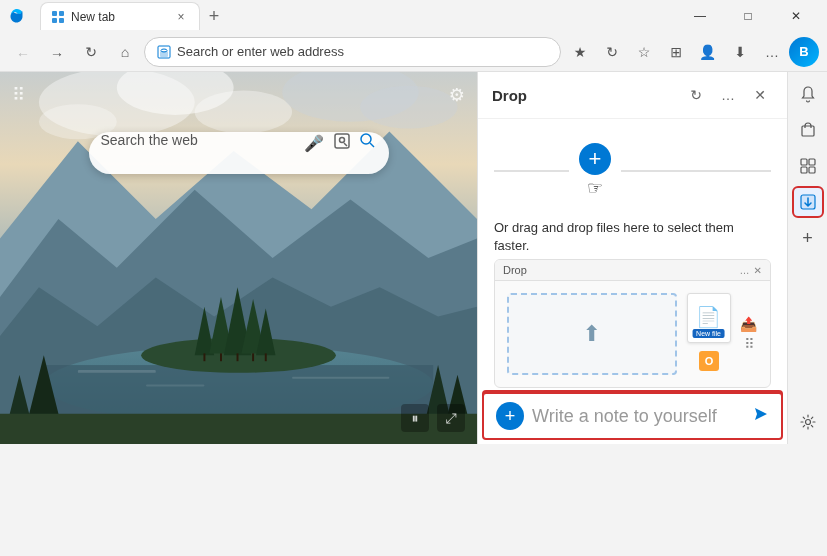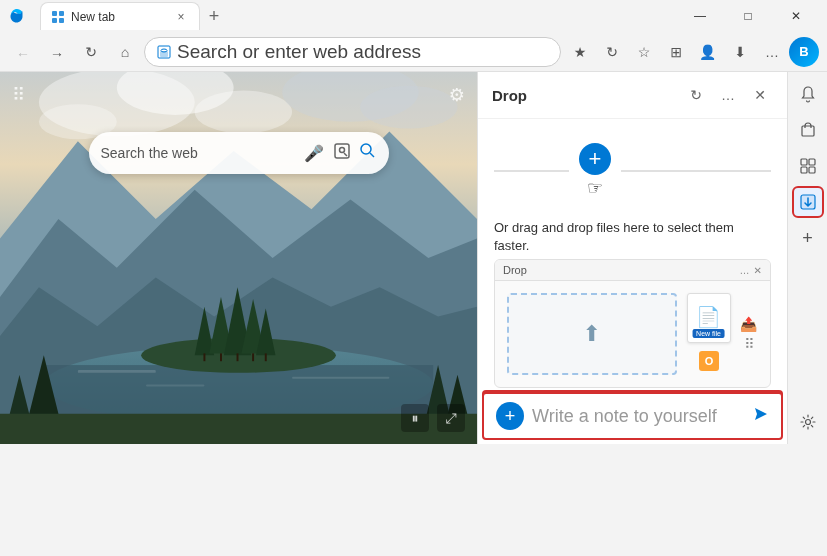--- a/index.html
+++ b/index.html
@@ -66,21 +66,21 @@
       background: #fff;
       border: 1px solid #ccc;
       border-radius: 16px;
       display: flex;
       align-items: center;
       padding: 0 12px;
       gap: 6px;
       font-size: 13px;
       color: #333;
     }
-    .address-text { flex: 1; font-size: 19px; color: #444; }
+    .address-text { flex: 1; font-size: 13px; color: #444; }
     .nav-right-icons { display: flex; gap: 2px; align-items: center; }
     .nav-icon-btn {
       width: 30px; height: 30px;
       border: none; background: transparent;
       border-radius: 4px;
       display: flex; align-items: center; justify-content: center;
       cursor: pointer; color: #555; font-size: 14px;
     }
     .bing-icon {
       width: 30px; height: 30px;
@@ -124,21 +124,21 @@
       top: 60px;
       left: 50%;
       transform: translateX(-50%);
       width: 300px;
     }
     .search-bar {
       background: rgba(255,255,255,0.92);
       border-radius: 24px;
       height: 42px;
       display: flex;
-      align-items: center;
+      align-items: flex-start;
       padding: 0 12px;
       gap: 8px;
       box-shadow: 0 2px 8px rgba(0,0,0,0.2);
     }
     .search-text { flex: 1; color: #555; font-size: 14px; }
     .search-icons { display: flex; gap: 8px; align-items: center; }
     .search-icon-btn { color: #666; cursor: pointer; font-size: 16px; }
 
     
     .page-top-left {

